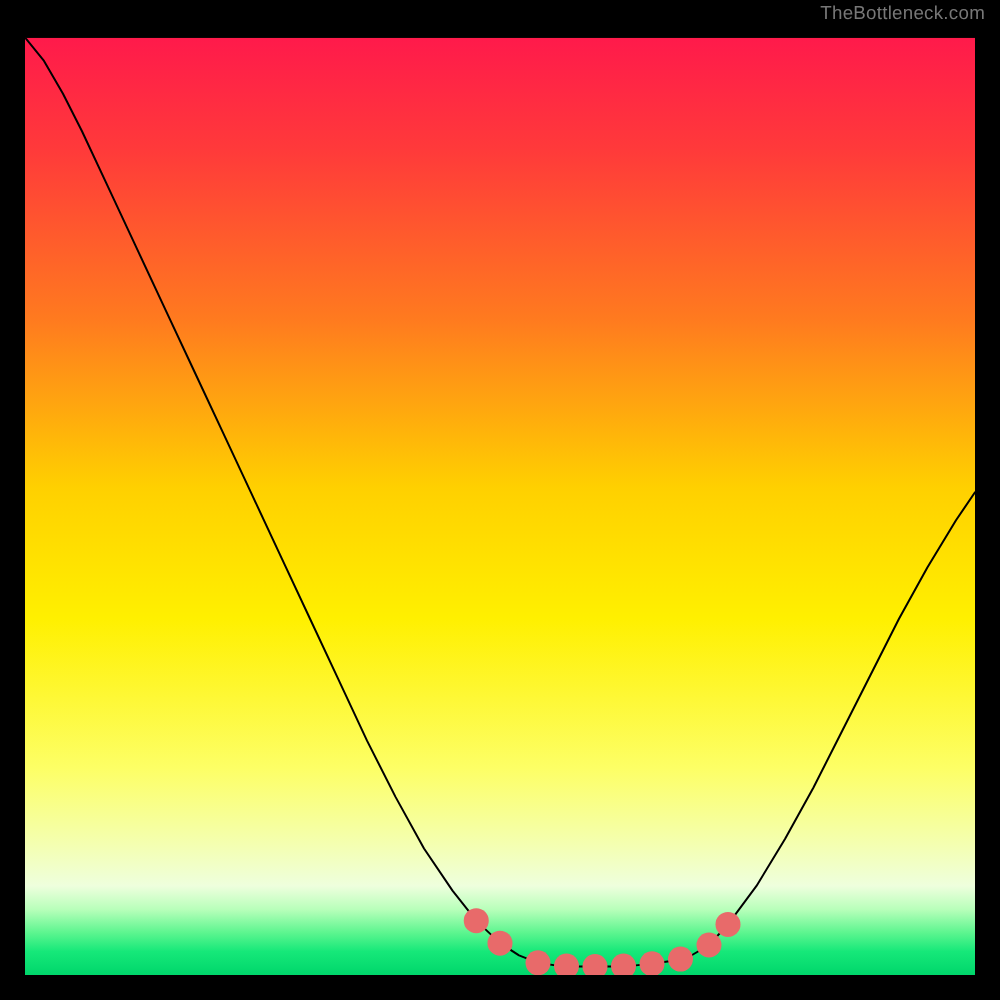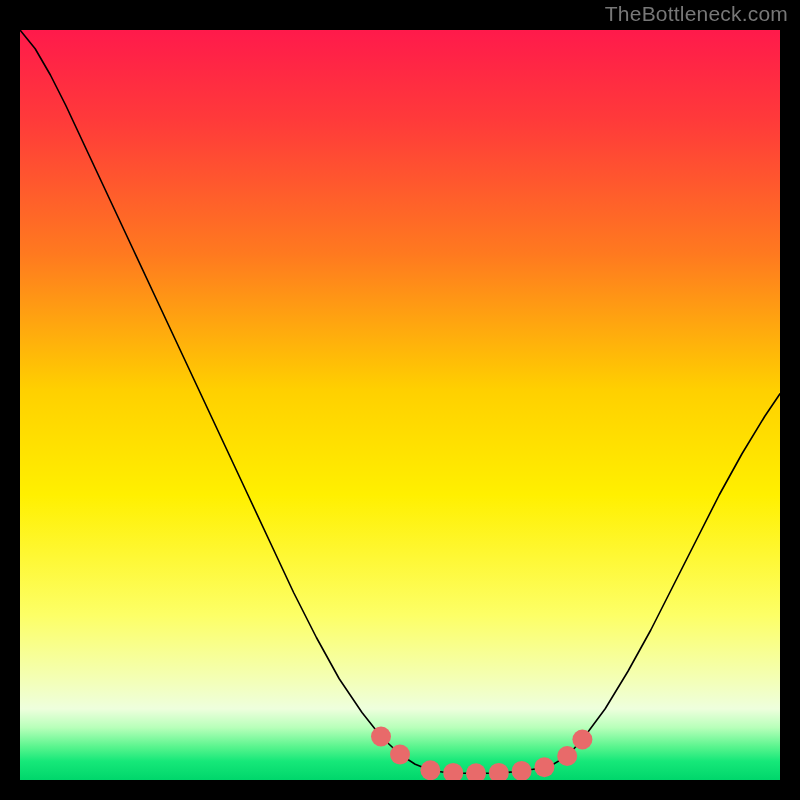--- a/index.html
+++ b/index.html
@@ -18,21 +18,21 @@
   }
   .plot-area {
     position: absolute;
     overflow: hidden;
   }
   .watermark {
     position: absolute;
     top: 2px;
     right: 12px;
     color: #777;
-    font-size: 21px;
+    font-size: 15px;
     font-weight: 500;
     letter-spacing: 0.2px;
   }
   svg { display: block; }
 </style>
 </head>
 <body>
 
 <div class="watermark">TheBottleneck.com</div>
 

